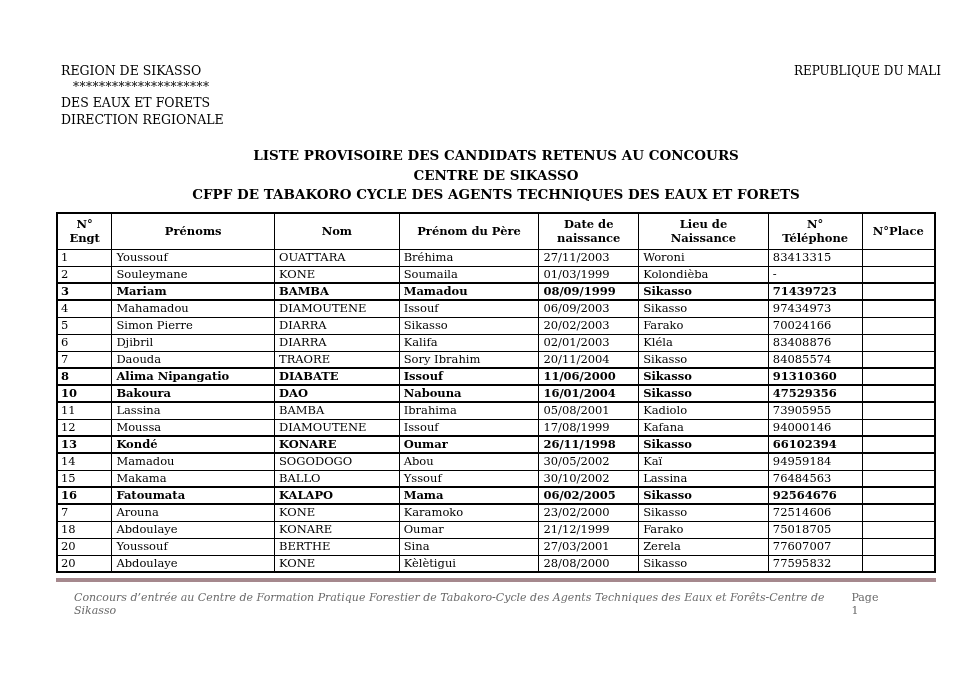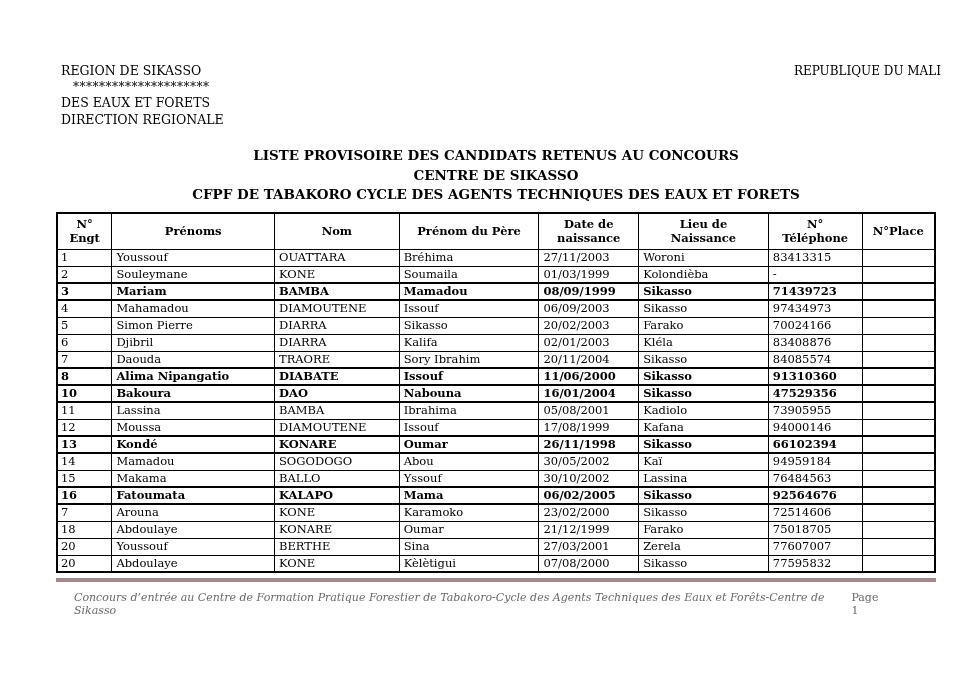--- a/index.html
+++ b/index.html
@@ -294,21 +294,21 @@
       <td>27/03/2001</td>
       <td>Zerela</td>
       <td>77607007</td>
       <td></td>
     </tr>
         <tr>
       <td>20</td>
       <td>Abdoulaye</td>
       <td>KONE</td>
       <td>Kèlètigui</td>
-      <td>07/08/2000</td>
+      <td>28/08/2000</td>
       <td>Sikasso</td>
       <td>77595832</td>
       <td></td>
     </tr>
       </tbody>
   </table>
 
   <div class="footer-rule" style="border-top-color: rgb(165, 136, 141); border-bottom-color: rgb(165, 136, 141);"></div>
 
   <div class="footer" style="color: rgb(106, 106, 106);">

